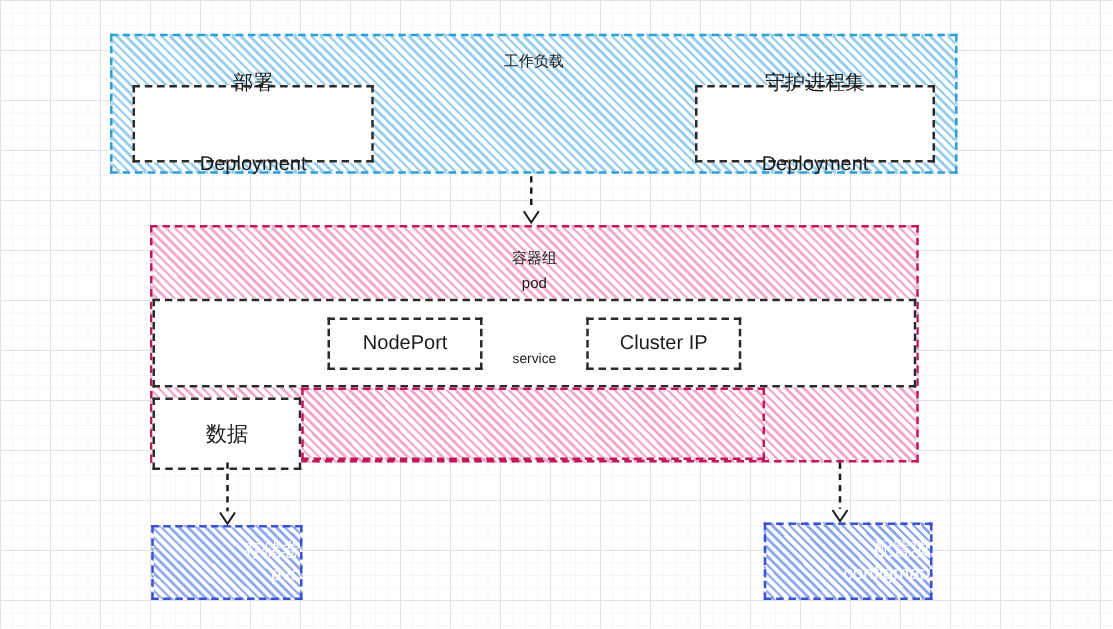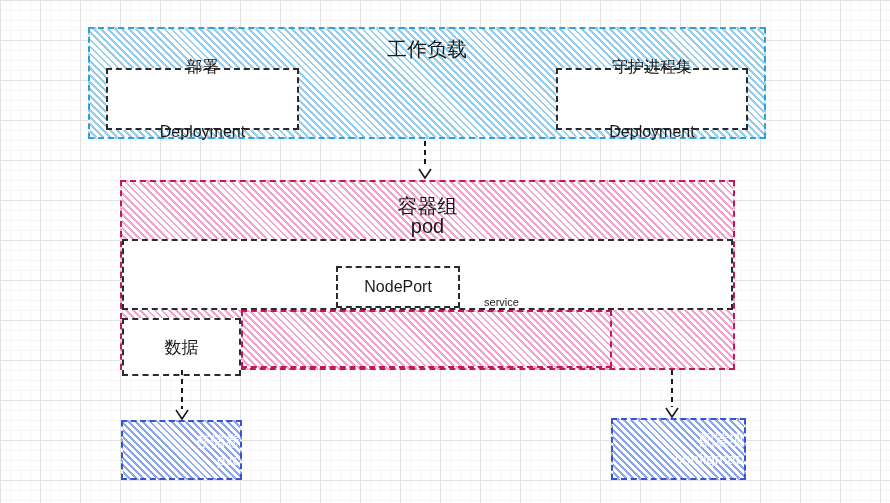--- a/index.html
+++ b/index.html
@@ -41,34 +41,34 @@
   .white-node {
     background: #ffffff;
     border: 2px dashed #2b2b2b;
     display: flex; flex-direction: column;
     align-items: center; justify-content: center;
     text-align: center;
     font-size: 16px; line-height: 21px; gap: 44px;
   }
   .group-title {
     text-align: center;
-    font-size: 20px; line-height: 20px;
+    font-size: 12px; line-height: 20px;
   }
   .vol-label {
     width: 100%; height: 100%;
     display: flex; flex-direction: column;
     align-items: flex-end; justify-content: center;
     text-align: center;
     color: rgba(255,255,255,0.97);
     font-size: 15px; line-height: 19px;
   }
   .service-row {
     background: #ffffff;
     border: 2px dashed #2b2b2b;
-    display: flex; align-items: flex-end; justify-content: center;
+    display: flex; align-items: center; justify-content: center;
     gap: 24px;
   }
   .mini-node {
     background: #ffffff;
     border: 2px dashed #2b2b2b;
     width: 124px; height: 42px;
     display: flex; align-items: center; justify-content: center;
     font-size: 16px;
   }
   .service-label { font-size: 11px; margin-top: 24px; }
@@ -112,20 +112,23 @@
   <div class="abs hatch-pink pod-box" style="left:120px; top:180px; width:615px; height:190px;">
     <div class="group-title" style="margin-top:14px;">容器组</div>
     <div class="group-title">pod</div>
   </div>
 
   <div class="abs service-row" style="left:122px; top:239px; width:611px; height:71px;">
     <div class="mini-node">
       <span>NodePort</span>
     </div>
     <span class="service-label">service</span>
+    <div class="mini-node">
+      <span>Cluster IP</span>
+    </div>
   </div>
 
   <div class="abs white-node" style="left:122px; top:318px; width:119px; height:58px; font-size:17px;">
     <span>数据</span>
   </div>
 
   <div class="abs hatch-pink pod-box" style="left:241px; top:310px; width:371px; height:58px;"></div>
 
 
   <div class="abs hatch-indigo vol-box" style="left:121px; top:420px; width:121px; height:60px;">

